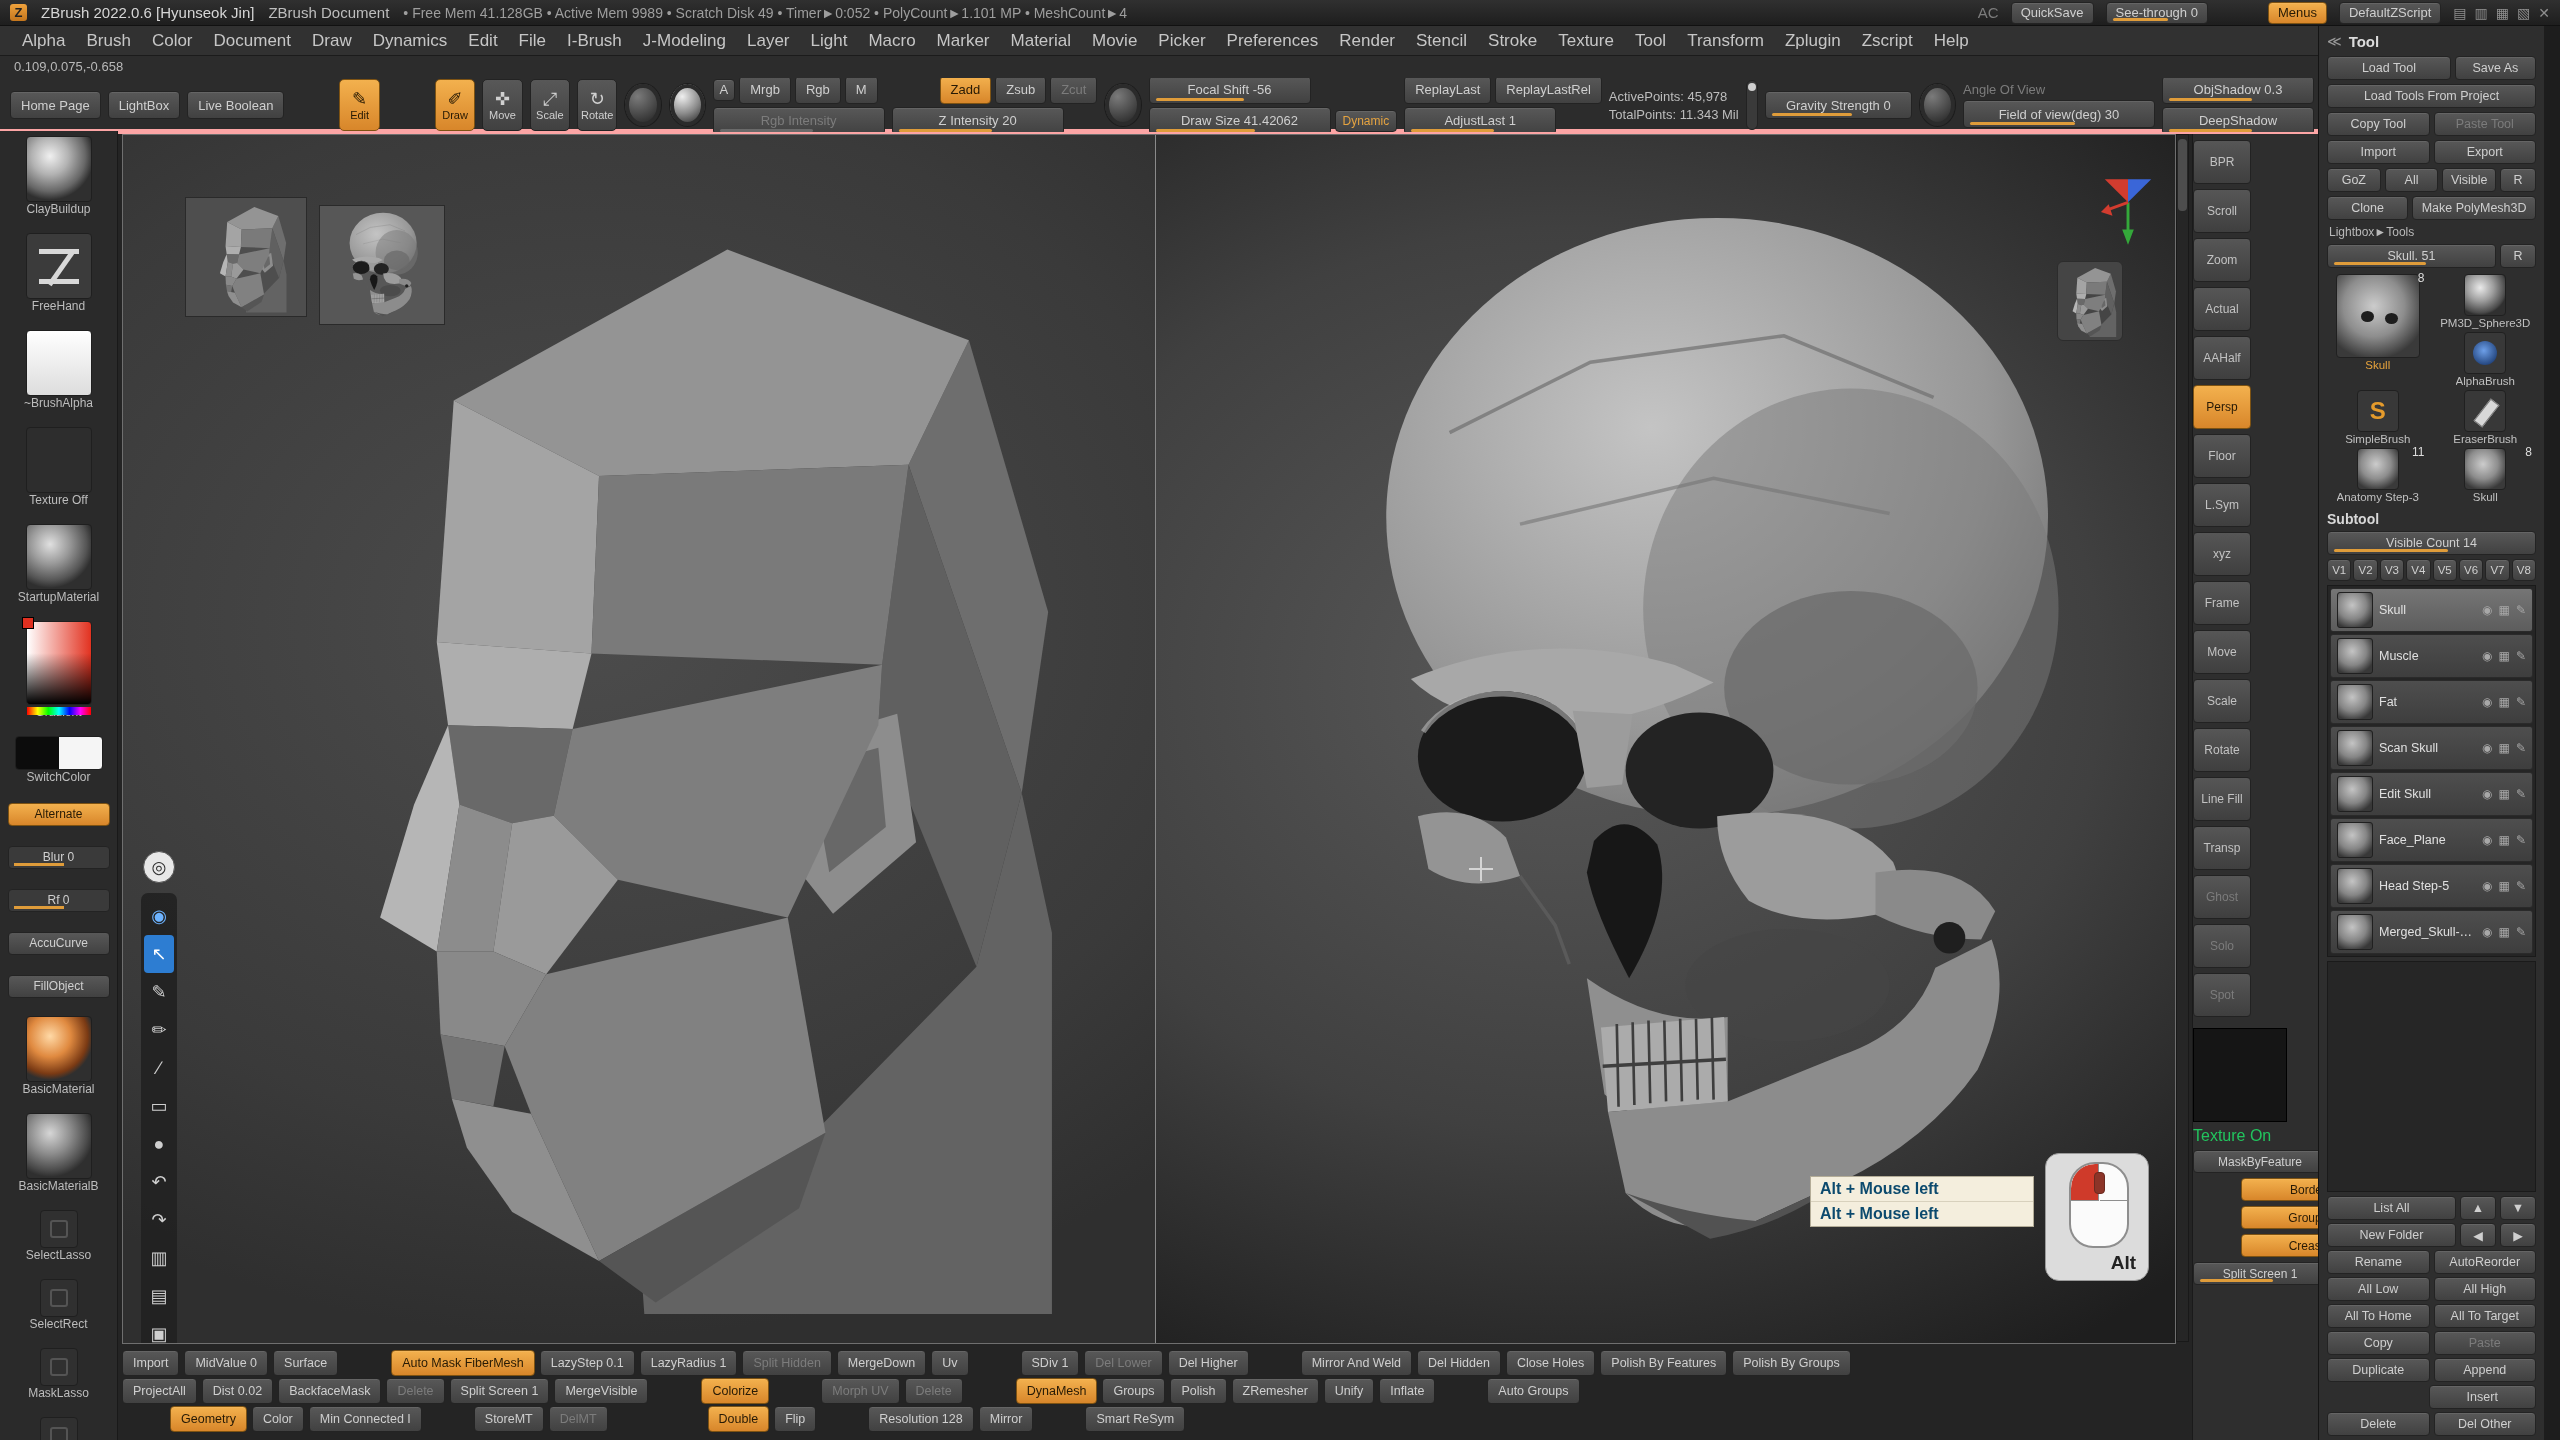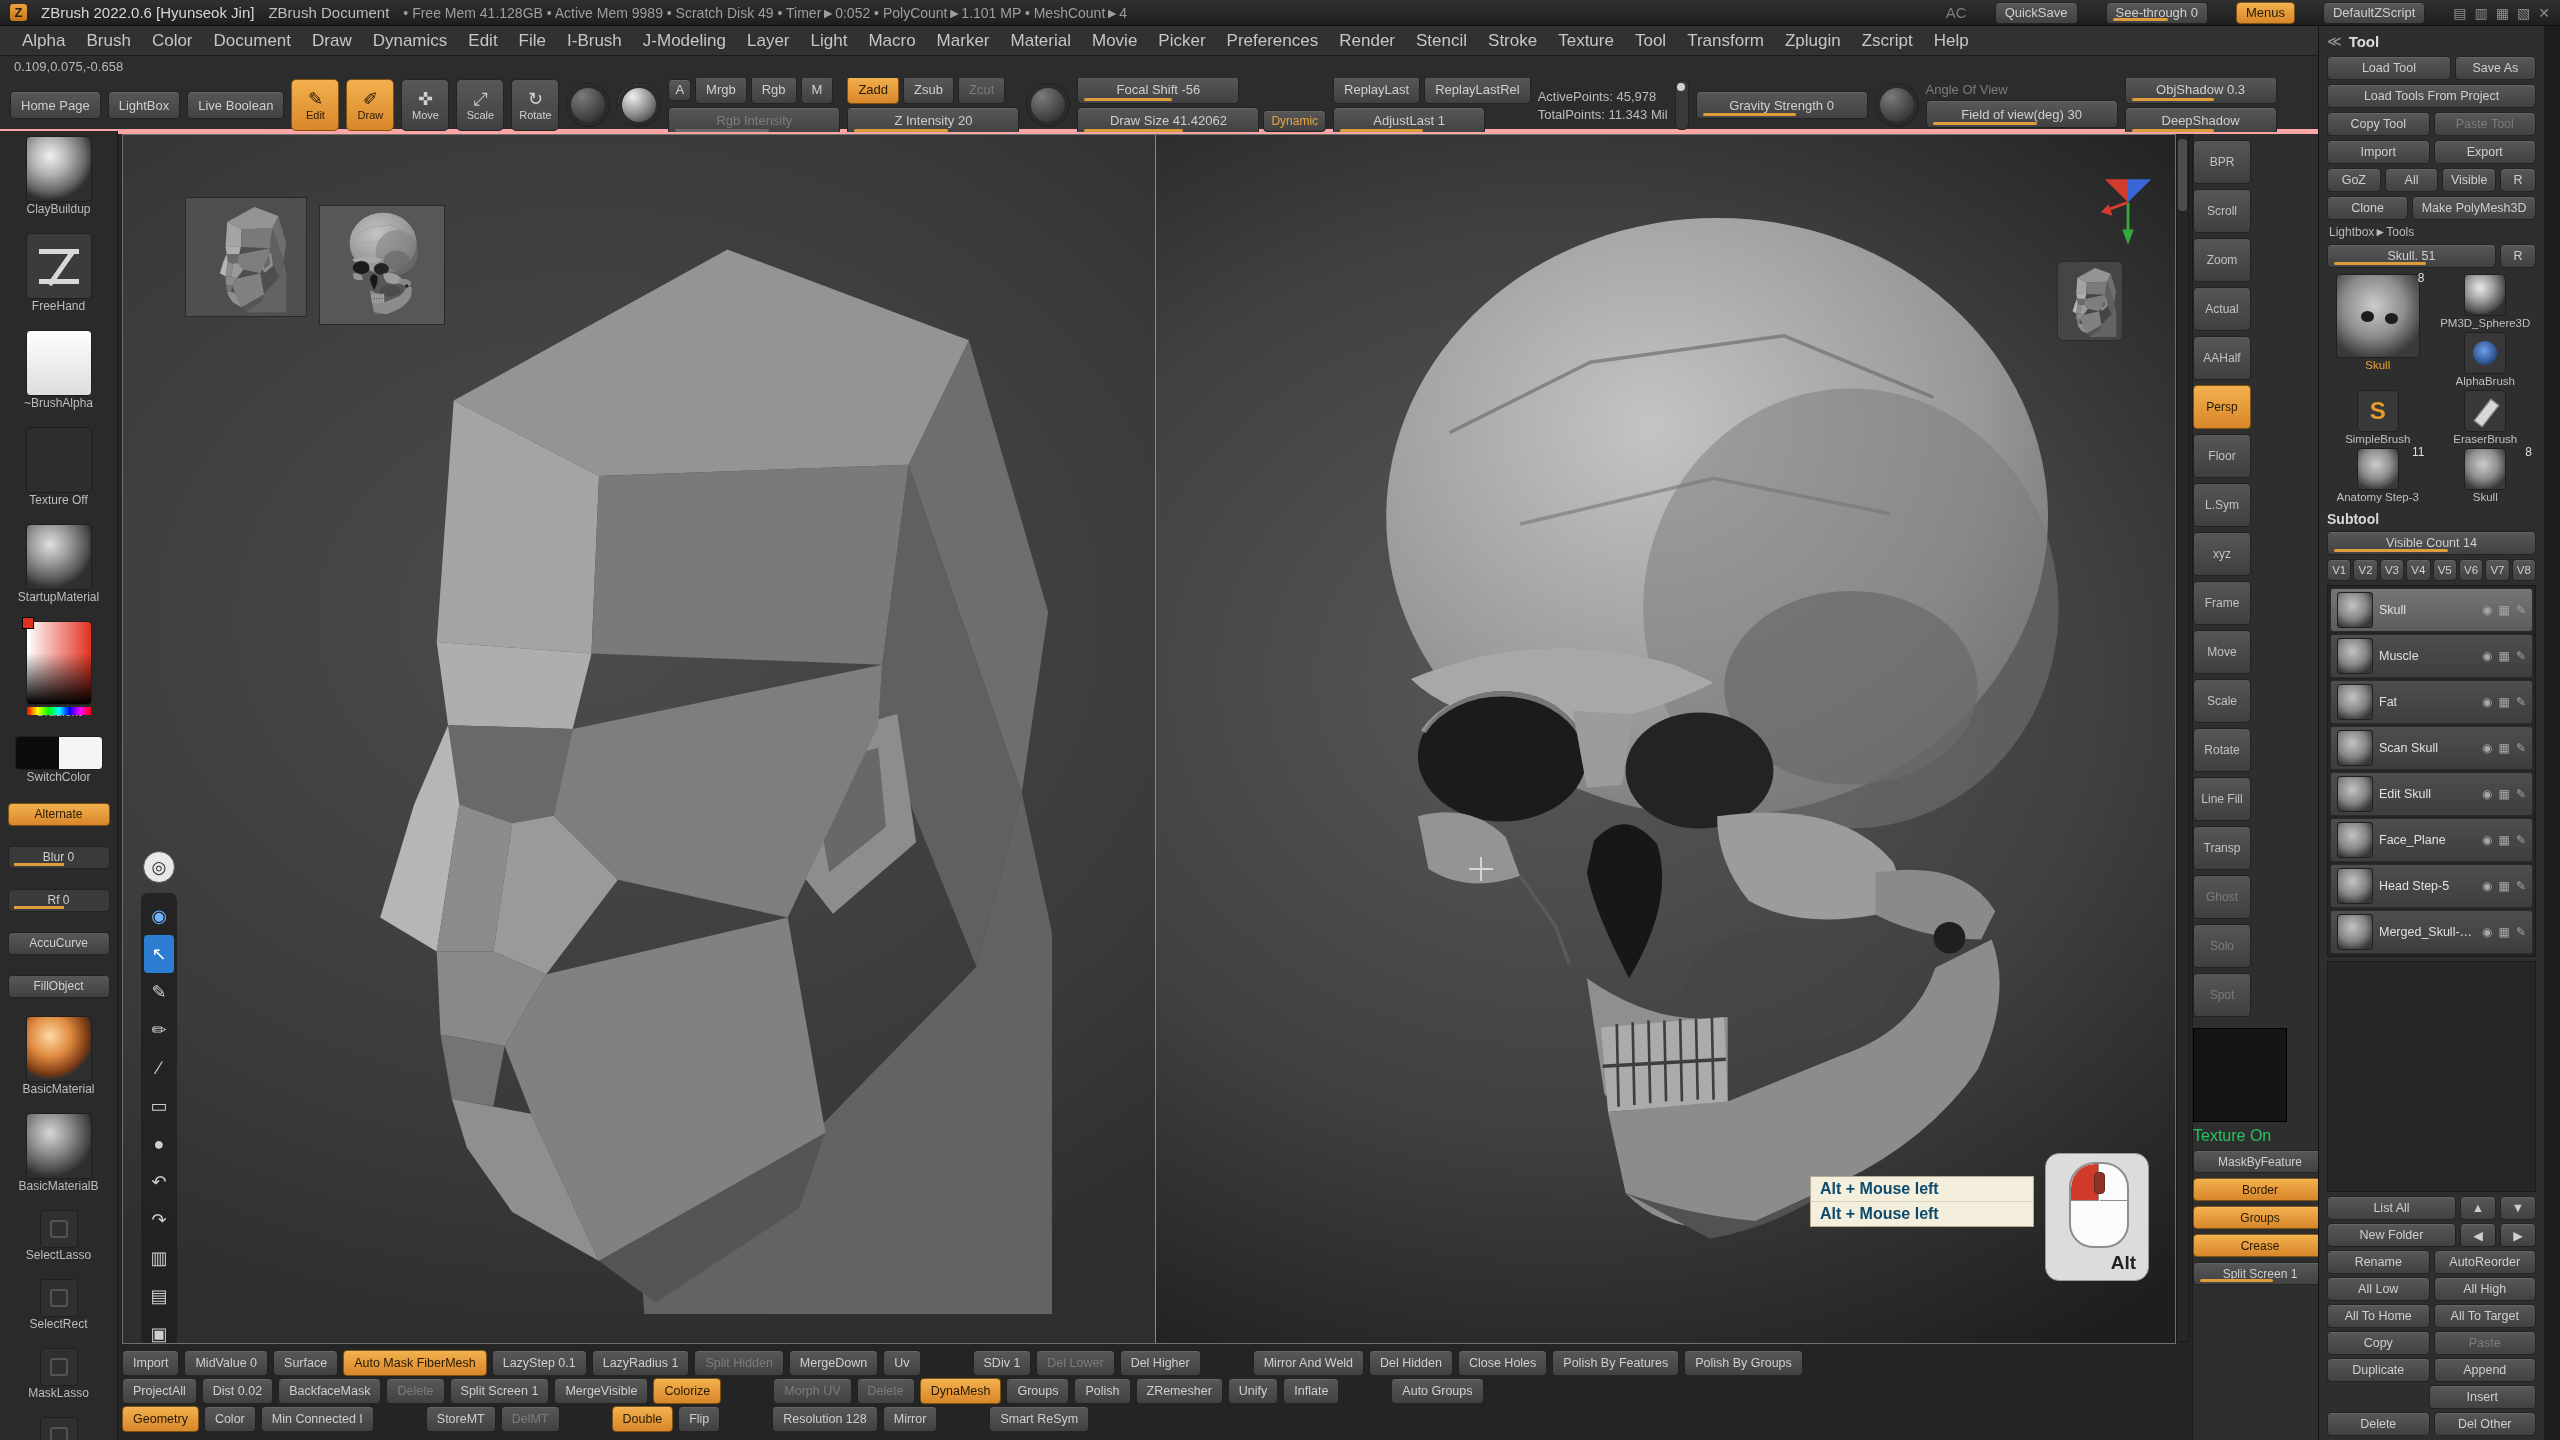--- a/index.html
+++ b/index.html
@@ -2,35 +2,35 @@
 <html><head>
 <meta charset="utf-8">
 <style>
   html,body{margin:0;padding:0;background:#111;}
   #root{position:relative;width:2560px;height:1440px;background:#242424;overflow:hidden;
         font-family:"Liberation Sans",sans-serif;color:#c9c9c9;font-size:14px;-webkit-user-select:none;}
   
   .b{display:inline-flex;align-items:center;justify-content:center;height:26px;padding:0 10px;
      background:linear-gradient(#585858,#414141);border:1px solid #232323;border-radius:4px;
      color:#cfcfcf;font-size:13px;white-space:nowrap;box-shadow:inset 0 1px 0 rgba(255,255,255,.08);}
-  .orange{background:linear-gradient(#f3b14e,#d8862a)!important;color:#271a05!important;border-color:#7d5212!important;}
+  .orange{background:linear-gradient(#f3b14e,#d8862a)!important;color:#271a05!important;border-color:#7d5212!important;margin-left:48px;}
   .dim{color:#7c7c7c!important;}
   .sl{position:relative;}
   .sl::after{content:"";position:absolute;left:6px;bottom:2px;height:3px;width:55%;background:#df9c3a;border-radius:2px;}
   .sl.dim::after{background:#6a6a6a;}
   .gap{visibility:hidden;width:22px;padding:0;border:none;}
   
   .titlebar{position:absolute;left:0;top:0;width:2560px;height:26px;background:linear-gradient(#303030,#1e1e1e);
             border-bottom:1px solid #111;display:flex;align-items:center;gap:14px;padding:0 10px;font-size:15px;box-sizing:border-box;}
   .tb-logo{width:17px;height:17px;border-radius:3px;background:linear-gradient(#f0a23c,#c4761d);color:#222;
            display:flex;align-items:center;justify-content:center;font-weight:bold;font-size:13px;}
   .tb-title{color:#d6d6d6;}
   .tb-doc{color:#bdbdbd;}
   .tb-stats{color:#9e9e9e;font-size:14px;}
-  .tb-right{margin-left:auto;display:flex;align-items:center;gap:28px;}
+  .tb-right{margin-left:auto;display:flex;align-items:center;gap:12px;}
   .tb-chip{height:20px;padding:0 9px;font-size:13px;}
   .tb-winicons{display:flex;gap:8px;color:#8f8f8f;font-size:14px;}
   
   .menubar{position:absolute;left:0;top:26px;width:2318px;height:30px;background:#313131;border-bottom:1px solid #1b1b1b;
            display:flex;align-items:center;padding:0 12px;gap:1px;font-size:17px;box-sizing:border-box;}
   .menu-item{padding:2px 10px;color:#c6c6c6;border-radius:3px;}
   
   .topshelf{position:absolute;left:0;top:56px;width:2318px;height:78px;background:#2c2c2c;border-bottom:5px solid #fca5a5;box-sizing:border-box;}
   .coords{position:absolute;left:14px;top:3px;font-size:13px;color:#b8b8b8;}
   .shelf-row{position:absolute;left:10px;top:22px;right:4px;height:54px;display:flex;align-items:center;gap:7px;overflow:hidden;}

